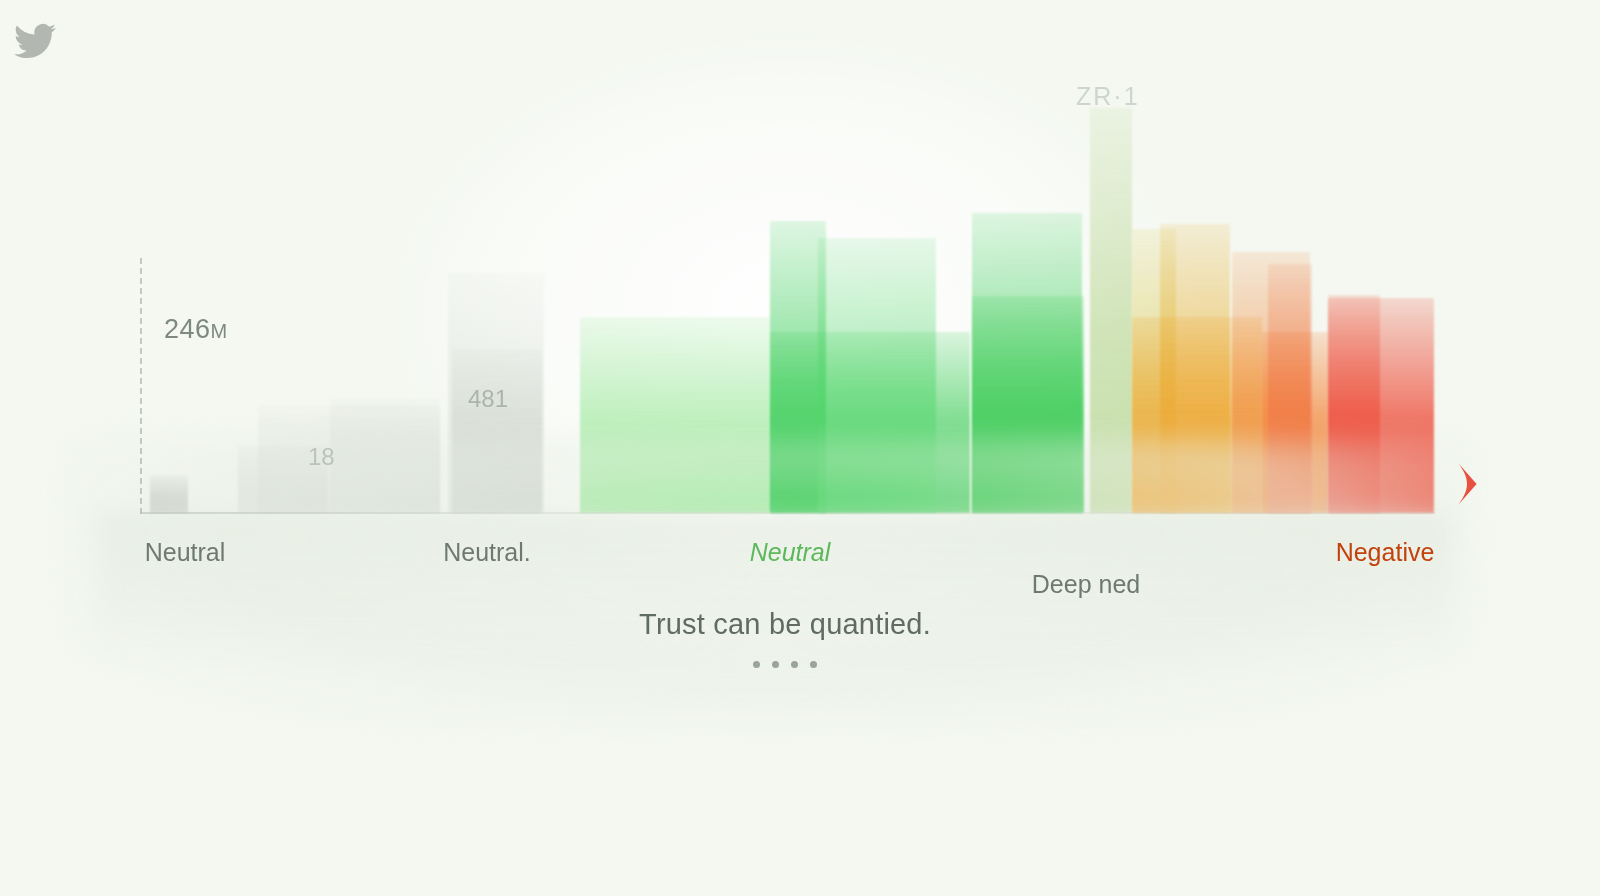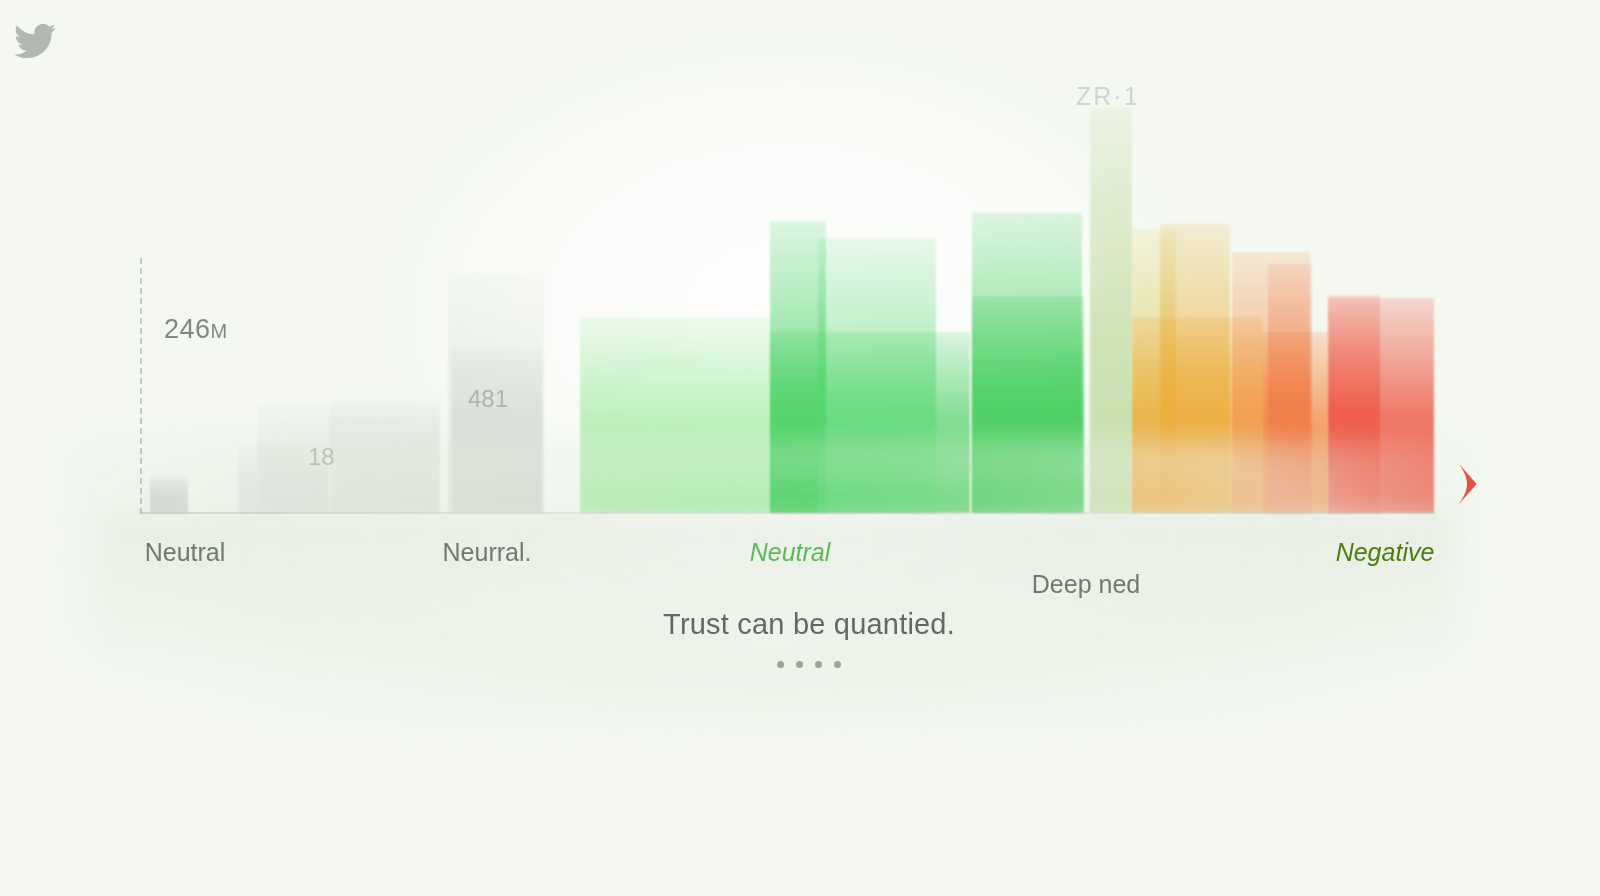--- a/index.html
+++ b/index.html
@@ -111,40 +111,39 @@
   
   .x-label {
     position: absolute;
     top: 538px;
     font-size: 25px;
     color: #6e7a70;
     white-space: nowrap;
     transform: translateX(-50%);
   }
   .x-label.green { color: #5bb85b; }
-  .x-label.red   { color: #4d7c0f; font-style: italic; }
+  .x-label.red   { color: #c2410c; }
 
   
   #next-chevron {
     position: absolute;
     left: 1452px;
     top: 460px;
     width: 30px;
     height: 48px;
   }
   #next-chevron svg { display:block; width:100%; height:100%; }
 
   
   #caption-block {
     position: absolute;
     left: 0;
     top: 608px;
     width: 1570px;
     text-align: center;
-    margin-left: 24px;
   }
   #caption-line-1 {
     font-size: 29px;
     color: #5f6b63;
     letter-spacing: 0.2px;
     margin-bottom: 20px;
   }
   #caption-line-2 {
     font-size: 29px;
     color: #5f6b63;
@@ -218,21 +217,21 @@
 
   <div id="y-tick-label"><span>246</span><span class="unit">M</span></div>
 
   <div class="bar-value" id="value-19">18</div>
   <div class="bar-value" id="value-481">481</div>
 
   <div id="top-annotation">ZR·1</div>
 
   <div id="x-labels-layer">
       <div class="x-label" style="left: 185px;">Neutral</div>
-      <div class="x-label" style="left: 487px;">Neurral.</div>
+      <div class="x-label" style="left: 487px;">Neutral.</div>
       <div class="x-label green" style="left: 790px; font-style: italic;">Neutral</div>
       <div class="x-label" style="left: 1086px; margin-top: 32px;">Deep ned</div>
       <div class="x-label red" style="left: 1385px;">Negative</div>
     </div>
 
   <div id="next-chevron">
     <svg viewBox="0 0 24 40" aria-hidden="true">
       <path d="M5 3 L20 20 L5 37 C10 30 12 25 12 20 C12 15 10 10 5 3 Z" fill="#e8503f"></path>
     </svg>
   </div>

